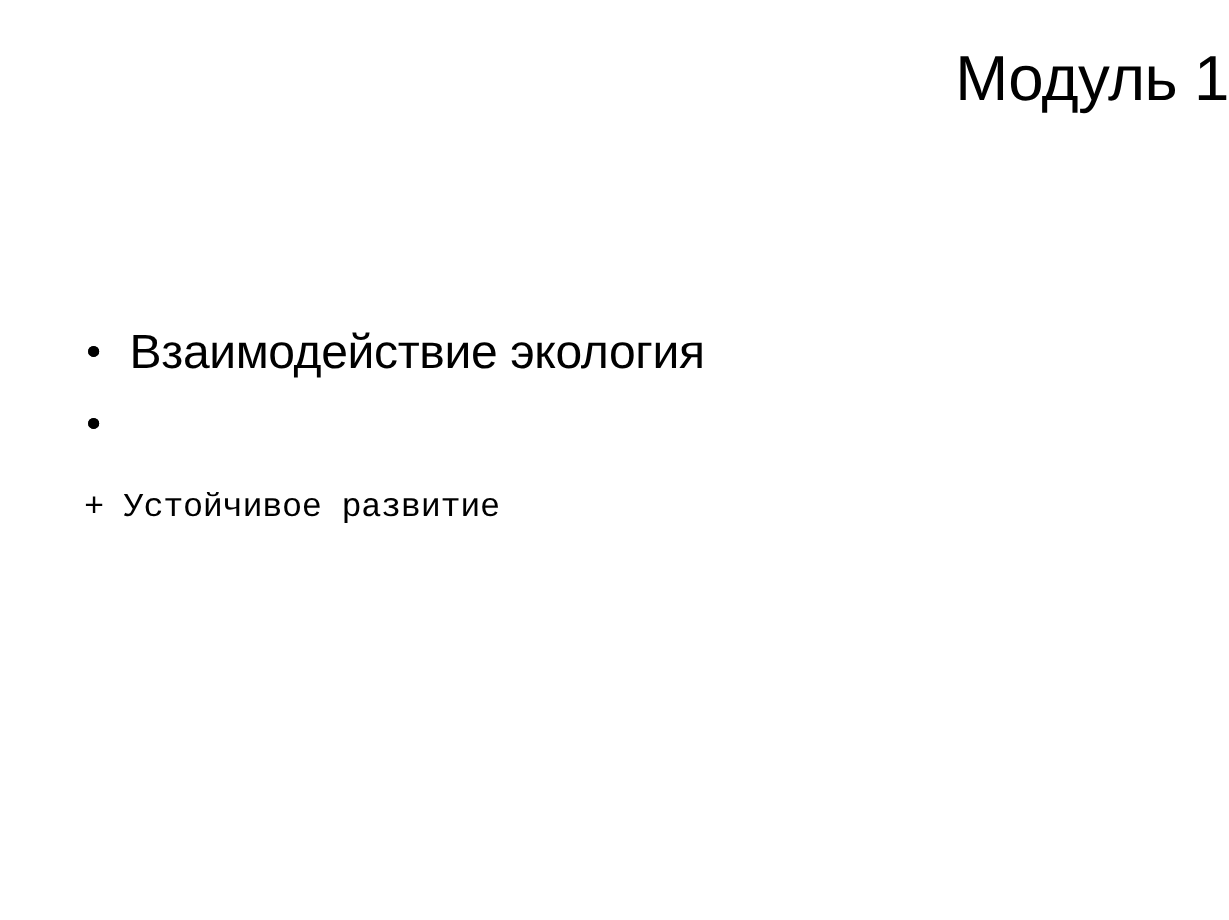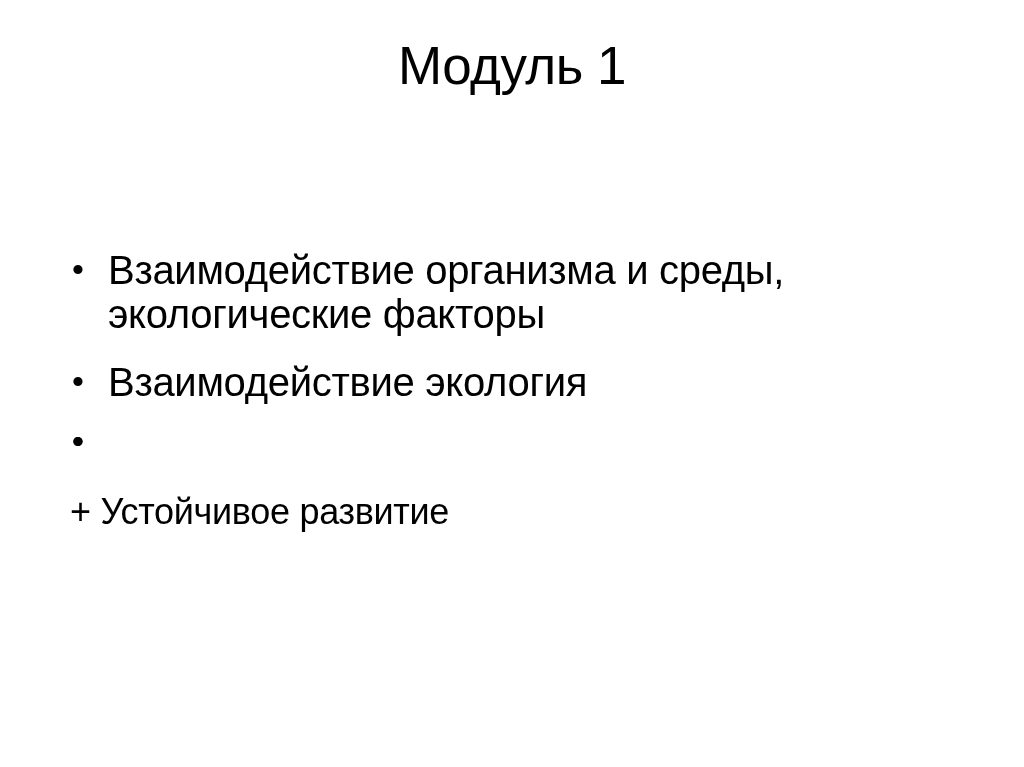--- a/index.html
+++ b/index.html
@@ -15,21 +15,21 @@
     overflow: hidden;
     font-family: "Liberation Sans", "DejaVu Sans", sans-serif;
     color: #000000;
   }
   .slide-title {
     position: absolute;
     top: 33px;
     left: 0;
     width: 100%;
     margin: 0;
-    text-align: center;
+    text-align: right;
     font-size: 53px;
     line-height: 66px;
     font-weight: 400;
     letter-spacing: -0.5px;
   }
   .title-line { display: block; }
   .slide-body {
     position: absolute;
     top: 248px;
     left: 70px;
@@ -52,38 +52,38 @@
   li.bullet-item:last-child { margin-bottom: 0; }
   .bullet-dot {
     position: absolute;
     left: 2px;
     top: -1px;
     font-size: 34px;
     line-height: 44px;
   }
   .note-line {
     margin: 86px 0 0 0;
-    font-size: 36px;
+    font-size: 28px;
     line-height: 44px;
+    font-family: Liberation Mono, monospace;
   }
 </style>
 </head>
 <body>
 
 <div class="slide">
 
   <h1 class="slide-title">
     <span class="title-line">Модуль 1</span>
   </h1>
 
   <div class="slide-body">
     <ul class="bullet-list">
       <li class="bullet-item">
         <span class="bullet-dot">•</span>
-        <span class="bullet-text">Взаимодействие организма и среды, экологические факторы</span>
       </li>
       <li class="bullet-item">
         <span class="bullet-dot">•</span>
         <span class="bullet-text">Взаимодействие экология</span>
       </li>
       <li class="bullet-item">
         <span class="bullet-dot">•</span>
       </li>
       <li class="bullet-item">
         <span class="bullet-dot">•</span>

